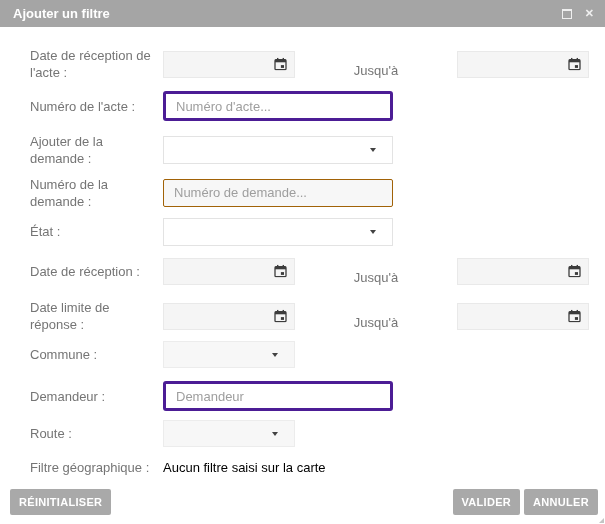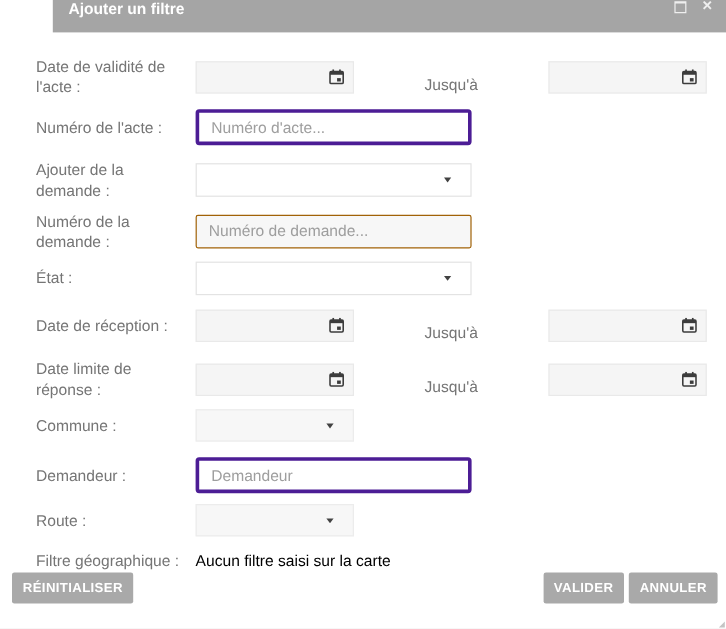--- a/index.html
+++ b/index.html
@@ -3,22 +3,22 @@
 <meta charset="utf-8">
 <style>
   html,body { margin:0; padding:0; background:#e9e9e9; }
   .dialog {
     width:605px; height:524px; position:relative; background:#fff;
     font-family:"Liberation Sans", sans-serif; overflow:hidden;
     box-sizing:border-box;
   }
   
   .titlebar {
-    height:27px; background:#a5a5a5; display:flex; align-items:flex-start;
-    padding:0 11px 0 13px; box-sizing:border-box;margin-left:44px;
+    height:27px; background:#a5a5a5; display:flex; align-items:center;
+    padding:0 11px 0 13px; box-sizing:border-box;
   }
   .title { color:#ffffff; font-size:13px; font-weight:bold; flex:1; }
   .tb-icons { display:flex; align-items:center; }
   .maximize {
     width:8px; height:7px; border:1px solid #efefef; border-top-width:2px;
     display:inline-block; margin-right:13px; cursor:pointer;
   }
   .close { color:#efefef; font-size:11px; font-weight:bold; cursor:pointer; line-height:1; }
   
   .body { padding:20px 16px 0 30px; }
@@ -52,21 +52,21 @@
   .select.narrow { width:132px; height:27px; background:#f7f7f7; border:1px solid #ececec; }
   .select-value { font-size:13px; color:#444; line-height:26px; padding-left:10px; display:block; }
   .caret {
     position:absolute; right:16px; top:50%; margin-top:-2px; width:0; height:0;
     border-left:3.5px solid transparent; border-right:3.5px solid transparent;
     border-top:4.5px solid #424242;
   }
   .static-value { font-size:13px; color:#000000; }
   
   .footer {
-    position:absolute; left:10px; right:7px; bottom:21px;
+    position:absolute; left:10px; right:7px; bottom:9px;
     display:flex; justify-content:space-between; align-items:center;
   }
   .btn {
     background:#a9a9a9; color:#fff; border:none; cursor:pointer;
     font-family:"Liberation Sans", sans-serif; font-size:11px; font-weight:bold;
     letter-spacing:0.3px; height:26px; padding:0 9px; border-radius:2px;
   }
   .footer-right { display:flex; gap:4px; }
   .resize-grip {
     position:absolute; right:1px; bottom:1px; width:0; height:0;
@@ -82,21 +82,21 @@
     <span class="title">Ajouter un filtre</span>
     <span class="tb-icons">
       <span class="maximize"></span>
       <span class="close">✕</span>
     </span>
   </div>
 
   <div class="body">
 
     <div class="row r1">
-      <div class="label">Date de validité de l'acte :</div>
+      <div class="label">Date de réception de l'acte :</div>
       <div class="range">
         <div class="date-field">
           <span class="cal">
             <svg width="13" height="13" viewBox="0 0 13 13">
                 <rect x="1" y="2.2" width="11" height="10" rx="1" fill="none" stroke="#3c3c3c" stroke-width="1.3"></rect>
                 <rect x="1" y="2.2" width="11" height="2.6" fill="#3c3c3c"></rect>
                 <rect x="3" y="0.4" width="1.4" height="2.6" fill="#3c3c3c"></rect>
                 <rect x="8.6" y="0.4" width="1.4" height="2.6" fill="#3c3c3c"></rect>
                 <rect x="6.9" y="7.6" width="3.1" height="2.8" fill="#3c3c3c"></rect>
               </svg>

